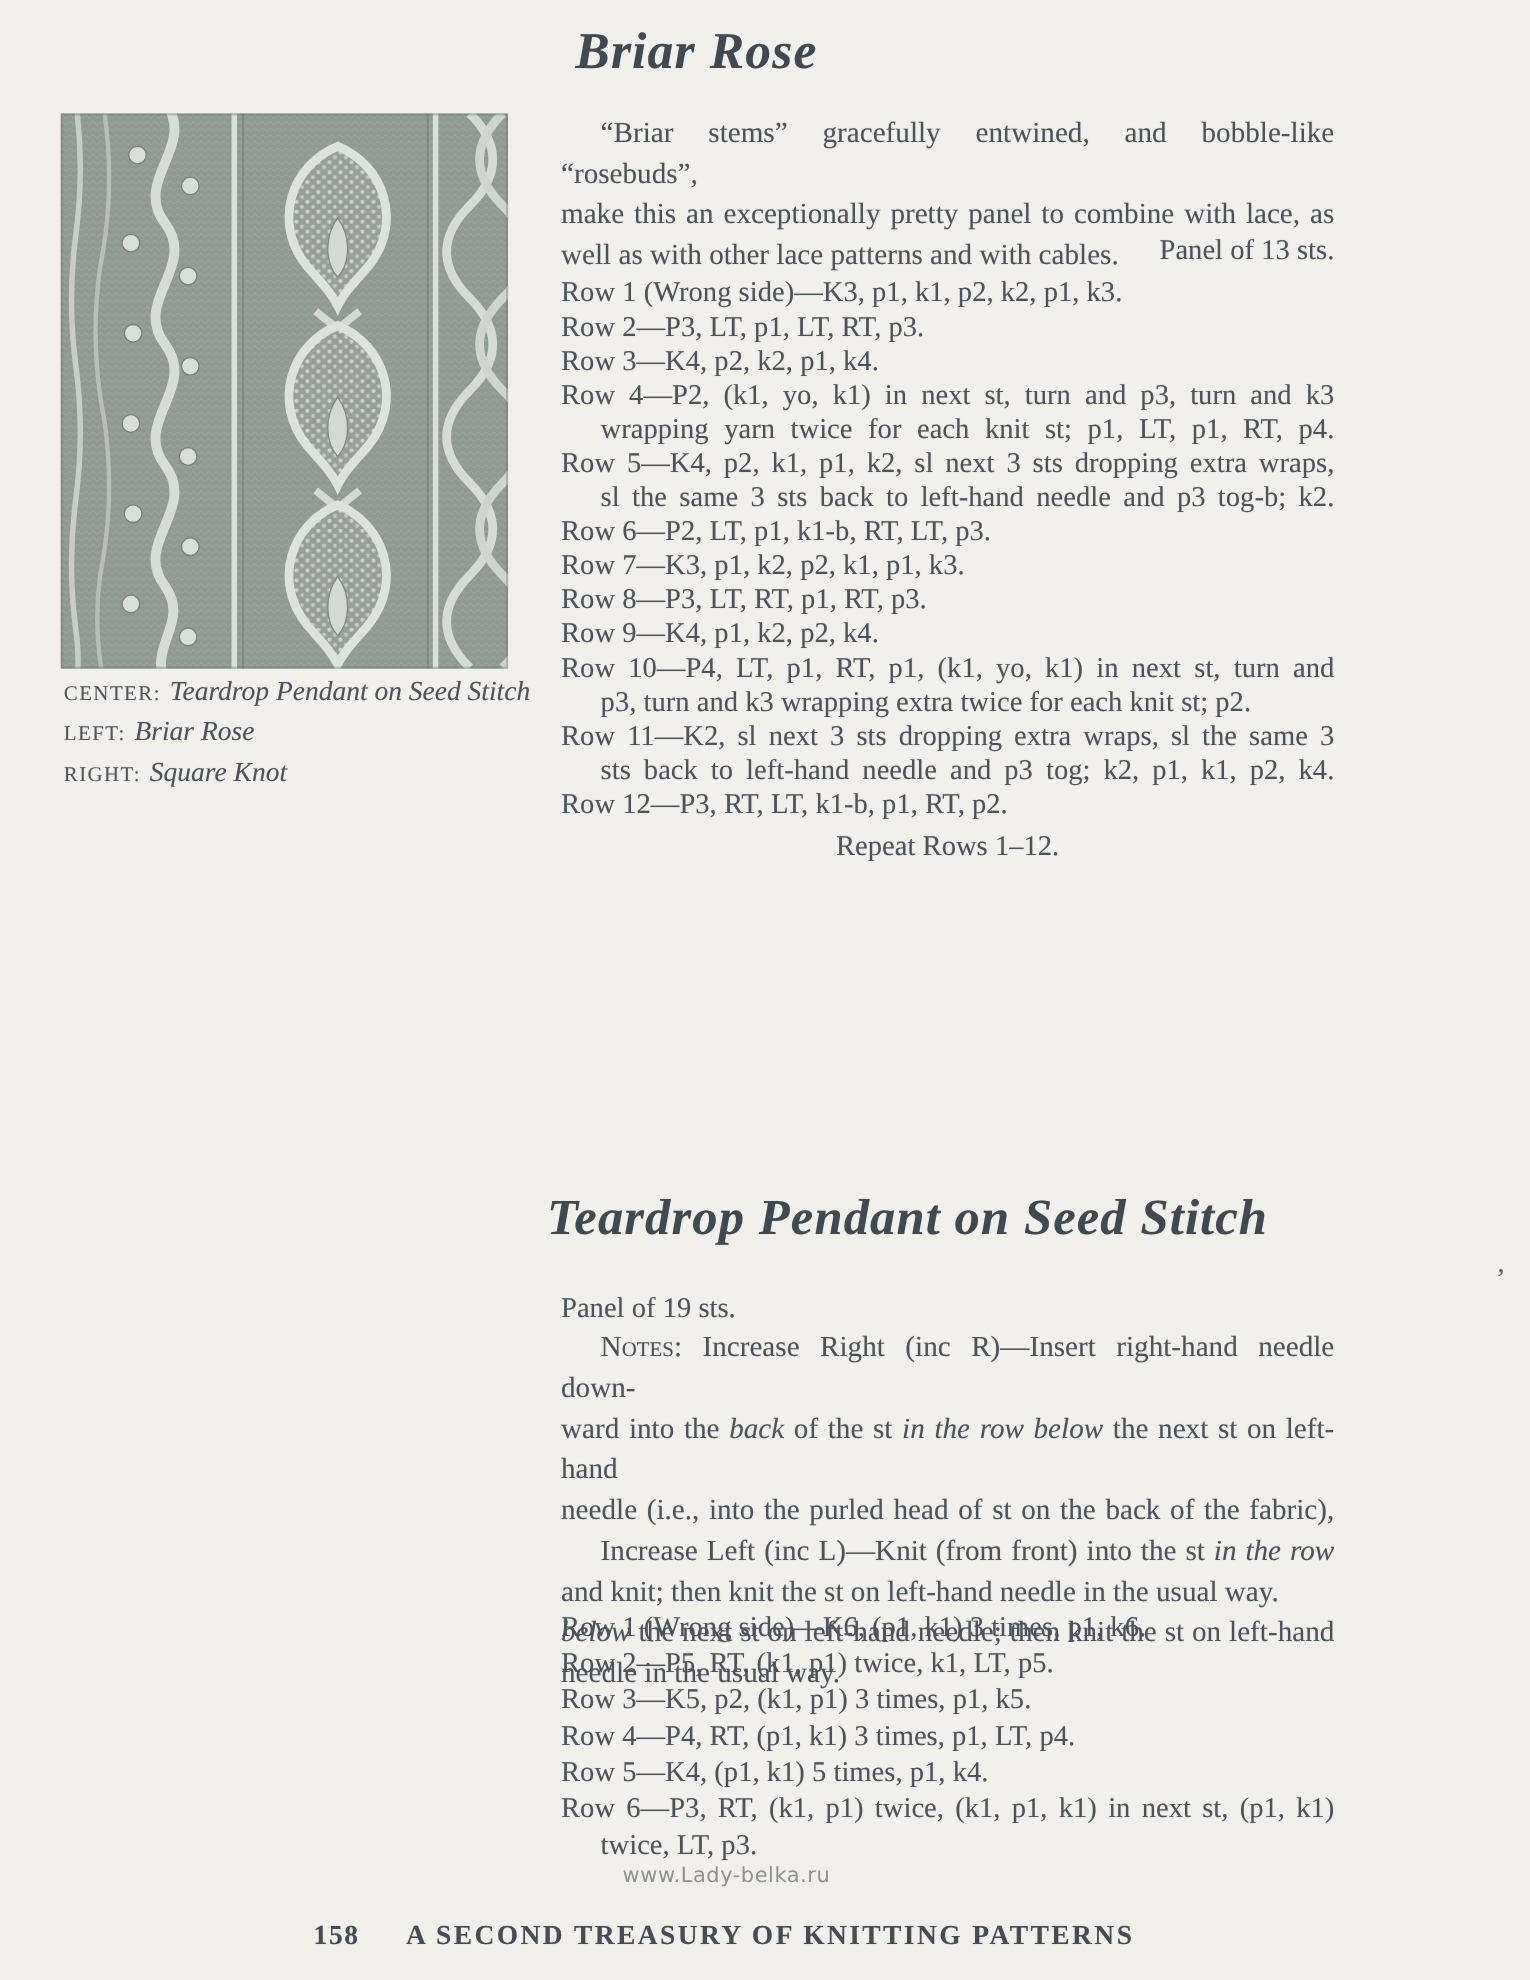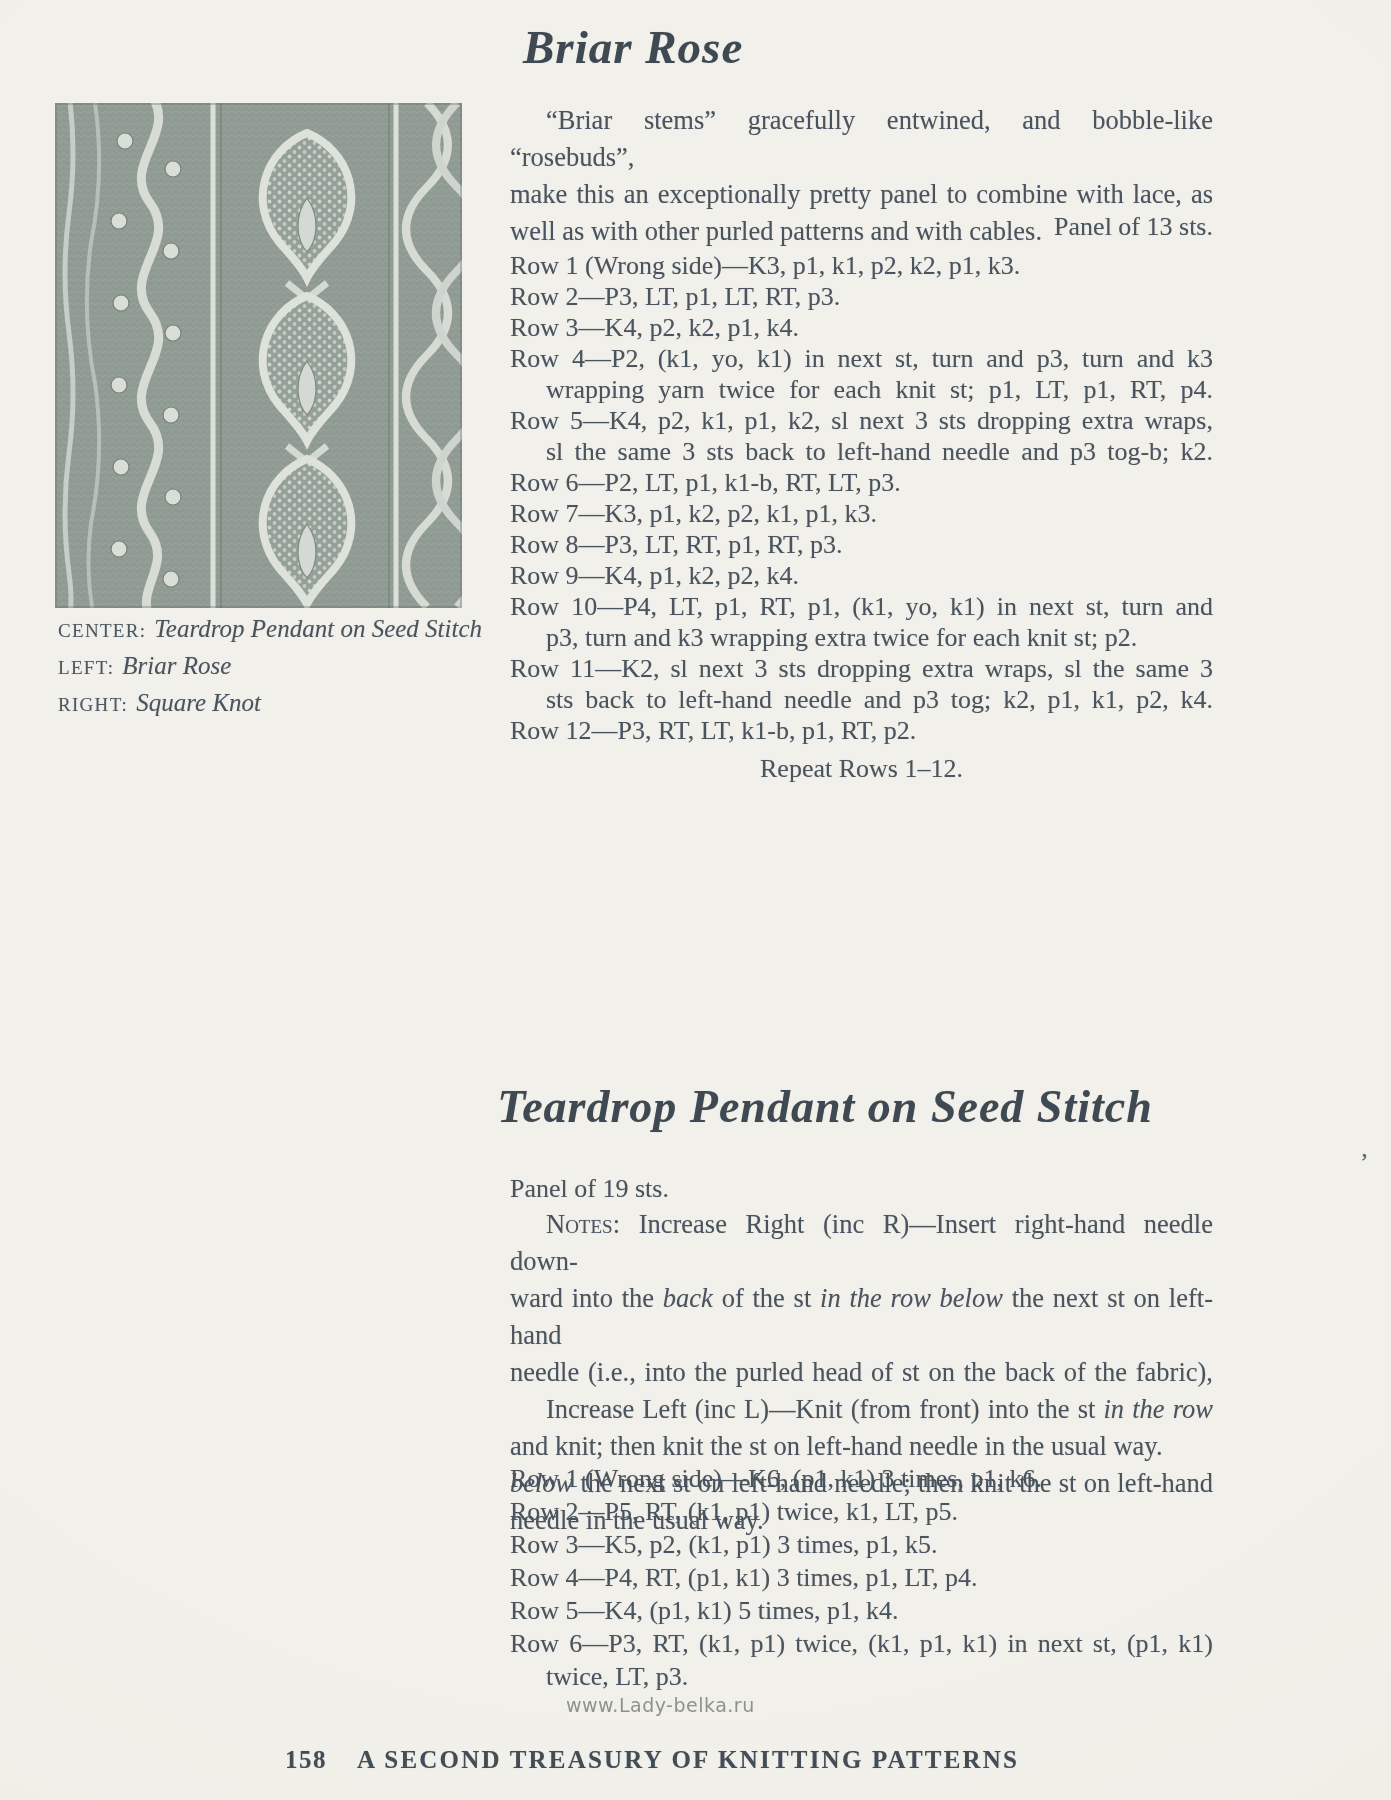--- a/index.html
+++ b/index.html
@@ -45,21 +45,21 @@
   
   .watermark {
     position:absolute; left:566px; top:1694px;
     font-family:"DejaVu Sans", sans-serif; font-size:19px; letter-spacing:.5px; color:#8e9290;
     text-shadow:none;
   }
   .footer {
     position:absolute; left:285px; top:1746px;
     font-weight:bold; font-size:25px; letter-spacing:1.5px; color:#434d56; white-space:nowrap;
   }
-  .footer .bt { margin-left:30px; letter-spacing:2.2px; }
+  .footer .bt { margin-left:42px; letter-spacing:2.2px; }
   .artifact { position:absolute; left:1360px; top:1148px; font-size:26px; color:#5a646d; }
 </style>
 </head>
 <body>
 
 <div class="page">
 
   <svg class="photo" viewBox="0 0 407 505" xmlns="http://www.w3.org/2000/svg">
     <defs>
       <pattern id="pst" width="7" height="6" patternUnits="userSpaceOnUse">
@@ -133,21 +133,21 @@
     </div>
     <div>
       <span class="cap-label">RIGHT:</span><span class="cap-value">Square Knot</span>
     </div>
   </div>
 
   <h1 class="t-briar">Briar Rose</h1>
   <div class="col intro">
       <div class="tline full pind"><span>“Briar stems” gracefully entwined, and bobble-like “rosebuds”,</span></div>
       <div class="tline full"><span>make this an exceptionally pretty panel to combine with lace, as</span></div>
-      <div class="tline"><span>well as with other purled patterns and with cables.</span></div>
+      <div class="tline"><span>well as with other lace patterns and with cables.</span></div>
     </div>
   <div class="col panel13">Panel of 13 sts.</div>
   <div class="col rows-briar">
       <div class="tline"><span>Row 1 (Wrong side)—K3, p1, k1, p2, k2, p1, k3.</span></div>
       <div class="tline"><span>Row 2—P3, LT, p1, LT, RT, p3.</span></div>
       <div class="tline"><span>Row 3—K4, p2, k2, p1, k4.</span></div>
       <div class="tline full"><span>Row 4—P2, (k1, yo, k1) in next st, turn and p3, turn and k3</span></div>
       <div class="tline full ind"><span>wrapping yarn twice for each knit st; p1, LT, p1, RT, p4.</span></div>
       <div class="tline full"><span>Row 5—K4, p2, k1, p1, k2, sl next 3 sts dropping extra wraps,</span></div>
       <div class="tline full ind"><span>sl the same 3 sts back to left-hand needle and p3 tog-b; k2.</span></div>

